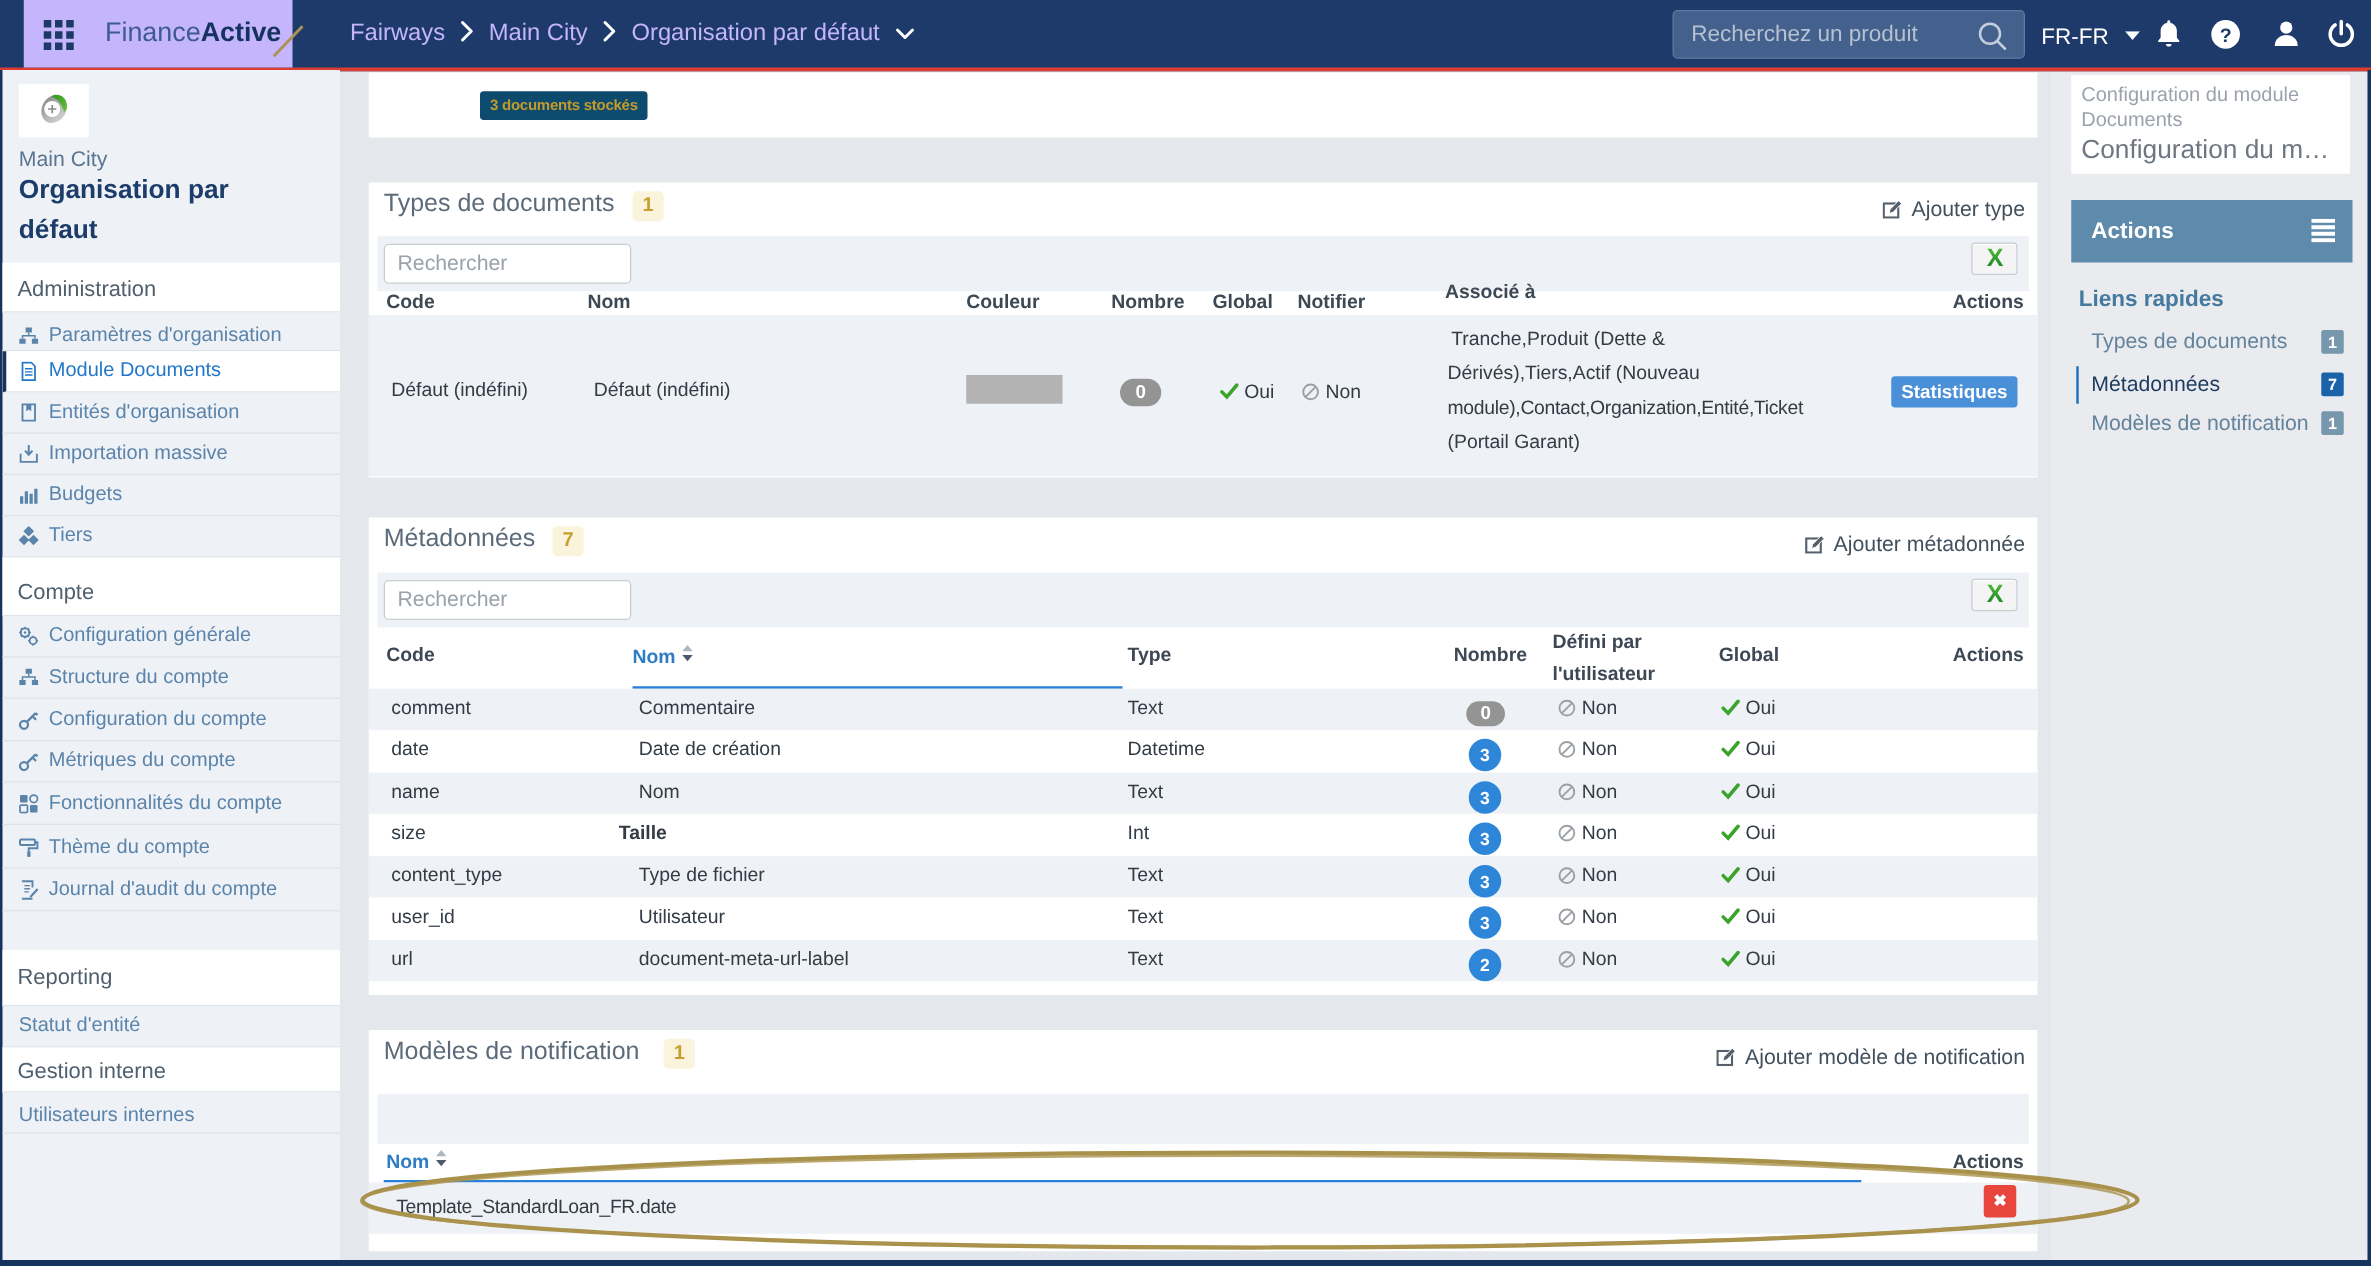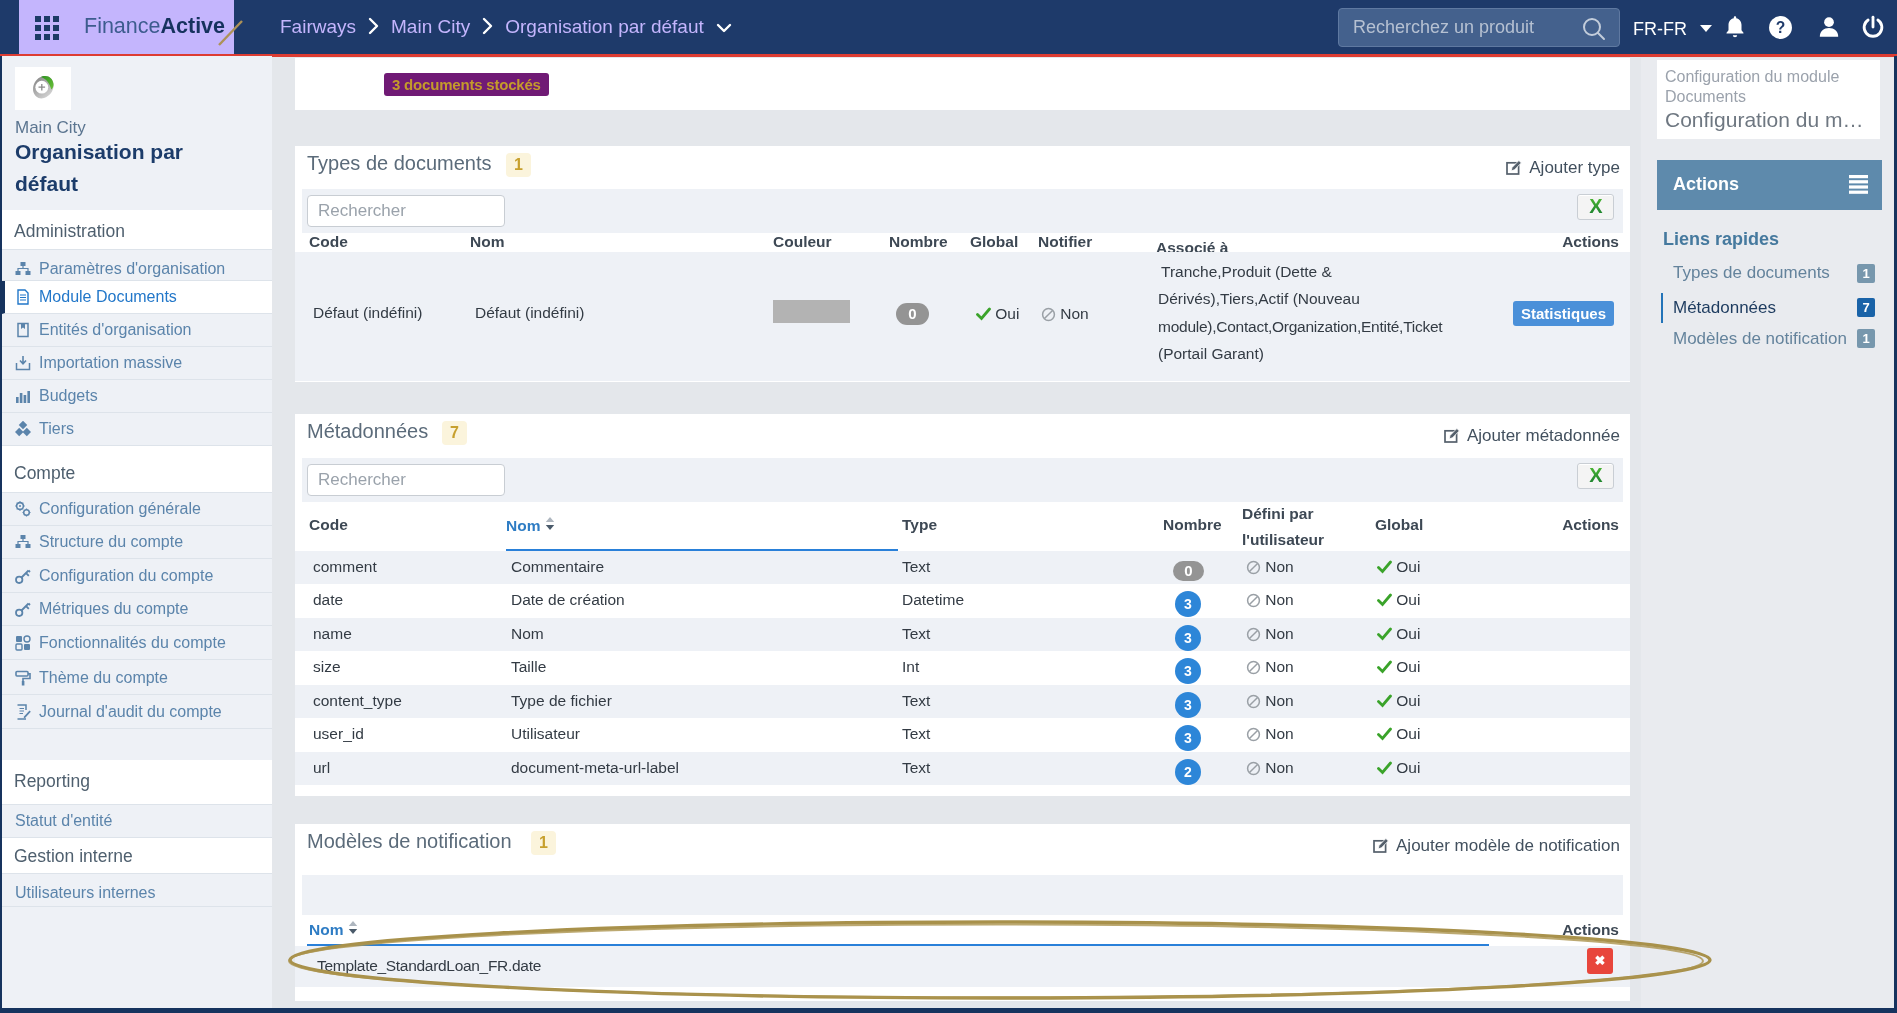--- a/index.html
+++ b/index.html
@@ -242,21 +242,21 @@
   <div class="sbitem noic" style="top:749px;">
         <span class="tx">Statut d'entité</span>
       </div>
   <div class="sbhead" style="top:782px;height:36px;line-height:37px;">Gestion interne</div>
   <div class="sbitem noic" style="top:818px;line-height:38px;">
         <span class="tx">Utilisateurs internes</span>
       </div>
 </div>
 
 <div class="card" style="left:295px;top:58px;width:1335px;height:52px;">
-  <div style="position:absolute;left:89px;top:15px;height:23px;line-height:23px;font-size:15px;letter-spacing:-0.2px;font-weight:bold;color:#c49b2b;background:#701a75;border-radius:3px;padding:0 8px;white-space:nowrap;">3 documents stockés</div>
+  <div style="position:absolute;left:89px;top:15px;height:23px;line-height:23px;font-size:12px;letter-spacing:-0.2px;font-weight:bold;color:#c49b2b;background:#0c4a6e;border-radius:3px;padding:0 8px;white-space:nowrap;">3 documents stockés</div>
 </div>
 
 <div class="card" style="left:295px;top:146px;width:1335px;height:236px;">
   <div class="cardtitle" style="top:6px;">Types de documents</div>
   <div class="cntbadge" style="left:211px;top:7px;">1</div>
   <div class="addlink" style="right:10px;top:12px;"><svg width="17" height="15" viewBox="0 0 17 15">
           <rect x="1" y="2.8" width="11.6" height="11.2" fill="none" stroke="#55606c" stroke-width="1.7"></rect>
           <path d="M5.2 10.8 L6.1 7.4 L12.9 0.5 L15.3 2.9 L8.5 9.8 Z" fill="#55606c" stroke="#fff" stroke-width="0.8"></path>
         </svg>Ajouter type</div>
   <div class="toolbar" style="top:43px;">
@@ -270,21 +270,21 @@
             </defs>
             <text x="13" y="17.5" text-anchor="middle" font-family="Liberation Sans" font-size="20" font-weight="bold" fill="url(#xg)">X</text>
           </svg></div>
   </div>
   <div class="th" style="left:14px;top:87px;">Code</div>
   <div class="th" style="left:175px;top:87px;">Nom</div>
   <div class="th" style="left:478px;top:87px;">Couleur</div>
   <div class="th" style="left:594px;top:87px;">Nombre</div>
   <div class="th" style="left:675px;top:87px;">Global</div>
   <div class="th" style="left:743px;top:87px;">Notifier</div>
-  <div class="th" style="left:861px;top:93px;text-align:right;">Associé à</div>
+  <div class="th" style="left:861px;top:79px;text-align:right;">Associé à</div>
   <div class="th" style="right:11px;top:87px;">Actions</div>
   <div class="rowstripe" style="top:106px;height:129px;">
     <div class="td" style="left:18px;top:52px;">Défaut (indéfini)</div>
     <div class="td" style="left:180px;top:52px;">Défaut (indéfini)</div>
     <div style="position:absolute;left:478px;top:48px;width:77px;height:23px;background:#b3b3b3;"></div>
     <div class="graypill" style="left:601px;top:51px;width:33px;height:22px;line-height:22px;">0</div>
     <div class="td" style="left:681px;top:53px;"><svg width="15" height="14" viewBox="0 0 15 14" style="vertical-align:-2px;">
             <path d="M1.5 7.5 L5.5 11.5 L13.5 2" stroke="#3aa32a" stroke-width="2.8" fill="none" stroke-linecap="round"></path>
           </svg> Oui</div>
     <div class="td" style="left:746px;top:53px;"><svg width="15" height="15" viewBox="0 0 16 16" style="vertical-align:-2.5px;">
@@ -363,21 +363,21 @@
     <div class="td" style="left:951px;top:7px;"><svg width="15" height="15" viewBox="0 0 16 16" style="vertical-align:-2.5px;">
             <circle cx="8" cy="8" r="6.3" stroke="#9aa0a6" stroke-width="1.6" fill="none"></circle>
             <path d="M3.7 12.3 L12.3 3.7" stroke="#9aa0a6" stroke-width="1.6"></path>
           </svg> Non</div>
     <div class="td" style="left:1082px;top:7px;"><svg width="15" height="14" viewBox="0 0 15 14" style="vertical-align:-2px;">
             <path d="M1.5 7.5 L5.5 11.5 L13.5 2" stroke="#3aa32a" stroke-width="2.8" fill="none" stroke-linecap="round"></path>
           </svg> Oui</div>
   </div>
   <div class="mrow" style="top:237px;">
     <div class="td" style="left:18px;top:7px;">size</div>
-    <div class="td" style="left:216px;top:7px;">Taille</div>
+    <div class="td" style="left:200px;top:7px;font-weight:bold;">Taille</div>
     <div class="td" style="left:607px;top:7px;">Int</div>
     <div class="bluebadge" style="left:880px;top:7px;">3</div>
     <div class="td" style="left:951px;top:7px;"><svg width="15" height="15" viewBox="0 0 16 16" style="vertical-align:-2.5px;">
             <circle cx="8" cy="8" r="6.3" stroke="#9aa0a6" stroke-width="1.6" fill="none"></circle>
             <path d="M3.7 12.3 L12.3 3.7" stroke="#9aa0a6" stroke-width="1.6"></path>
           </svg> Non</div>
     <div class="td" style="left:1082px;top:7px;"><svg width="15" height="14" viewBox="0 0 15 14" style="vertical-align:-2px;">
             <path d="M1.5 7.5 L5.5 11.5 L13.5 2" stroke="#3aa32a" stroke-width="2.8" fill="none" stroke-linecap="round"></path>
           </svg> Oui</div>
   </div>

